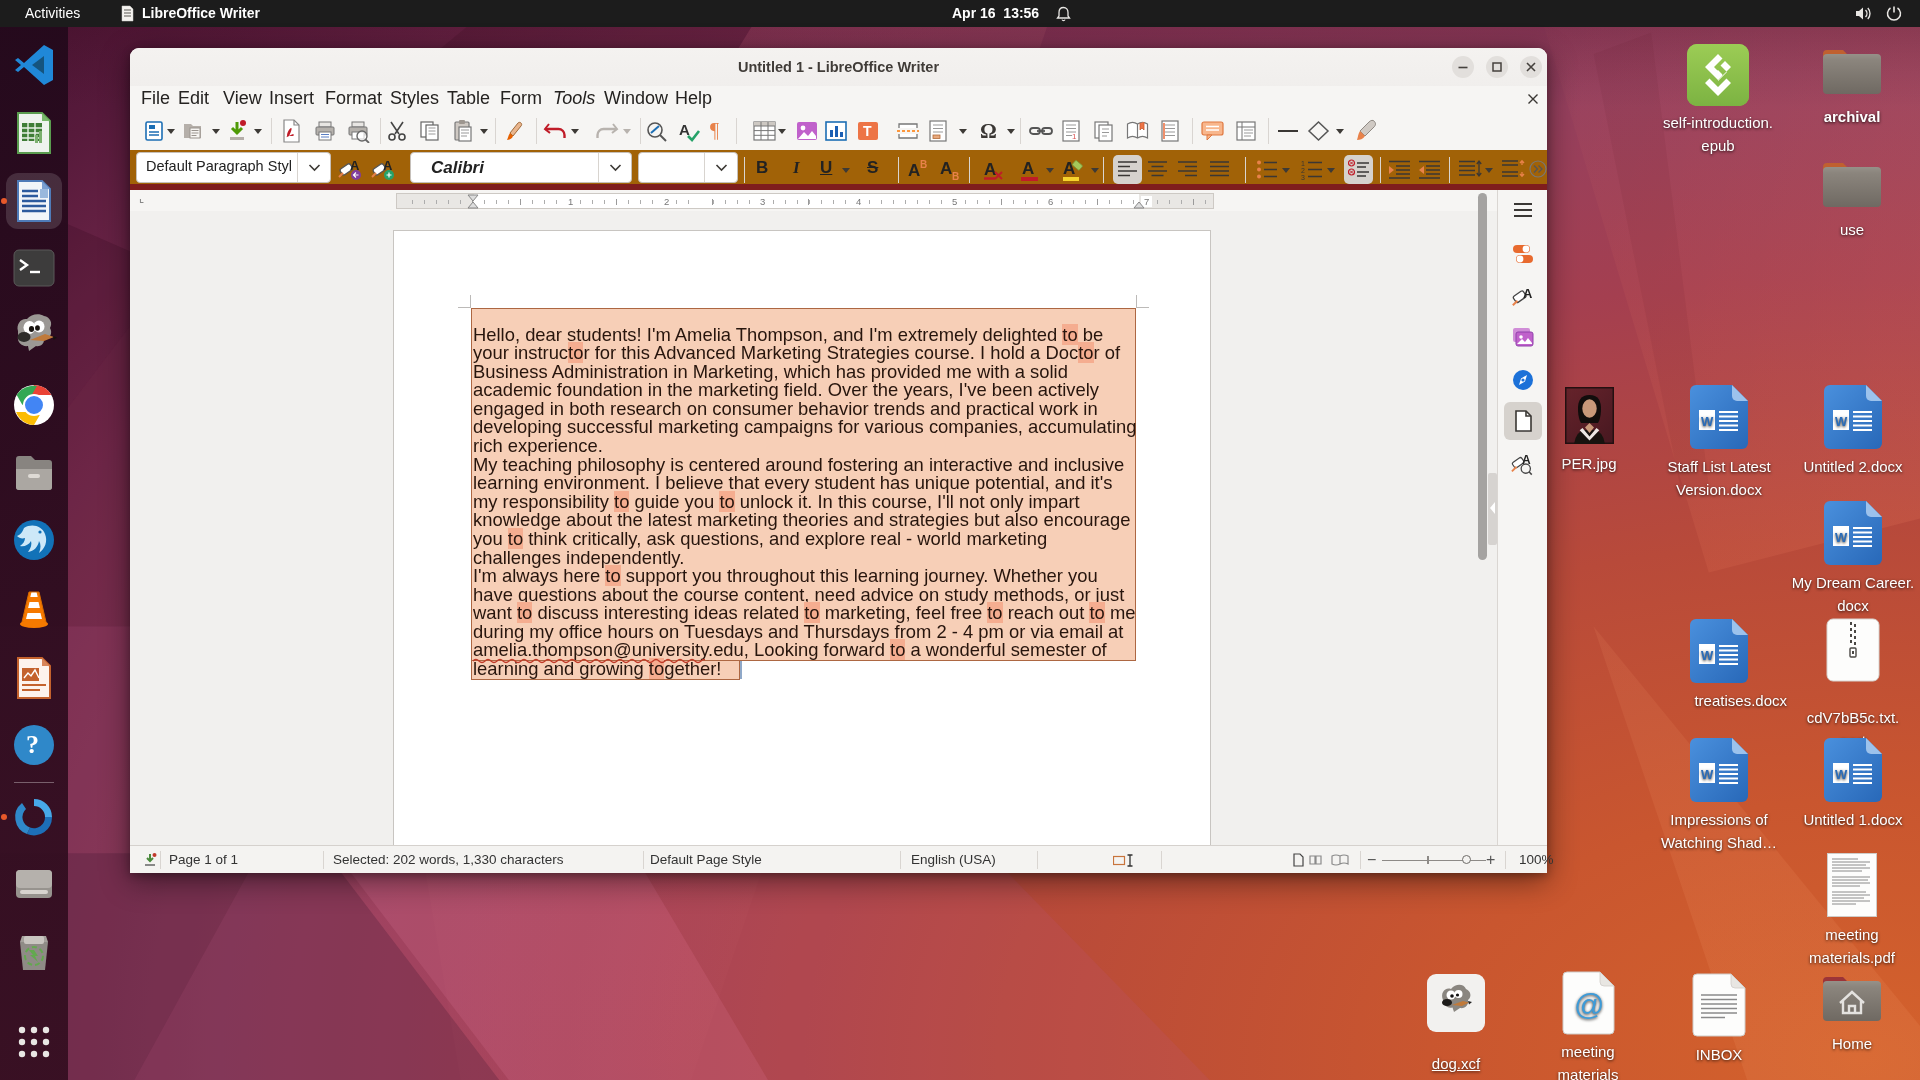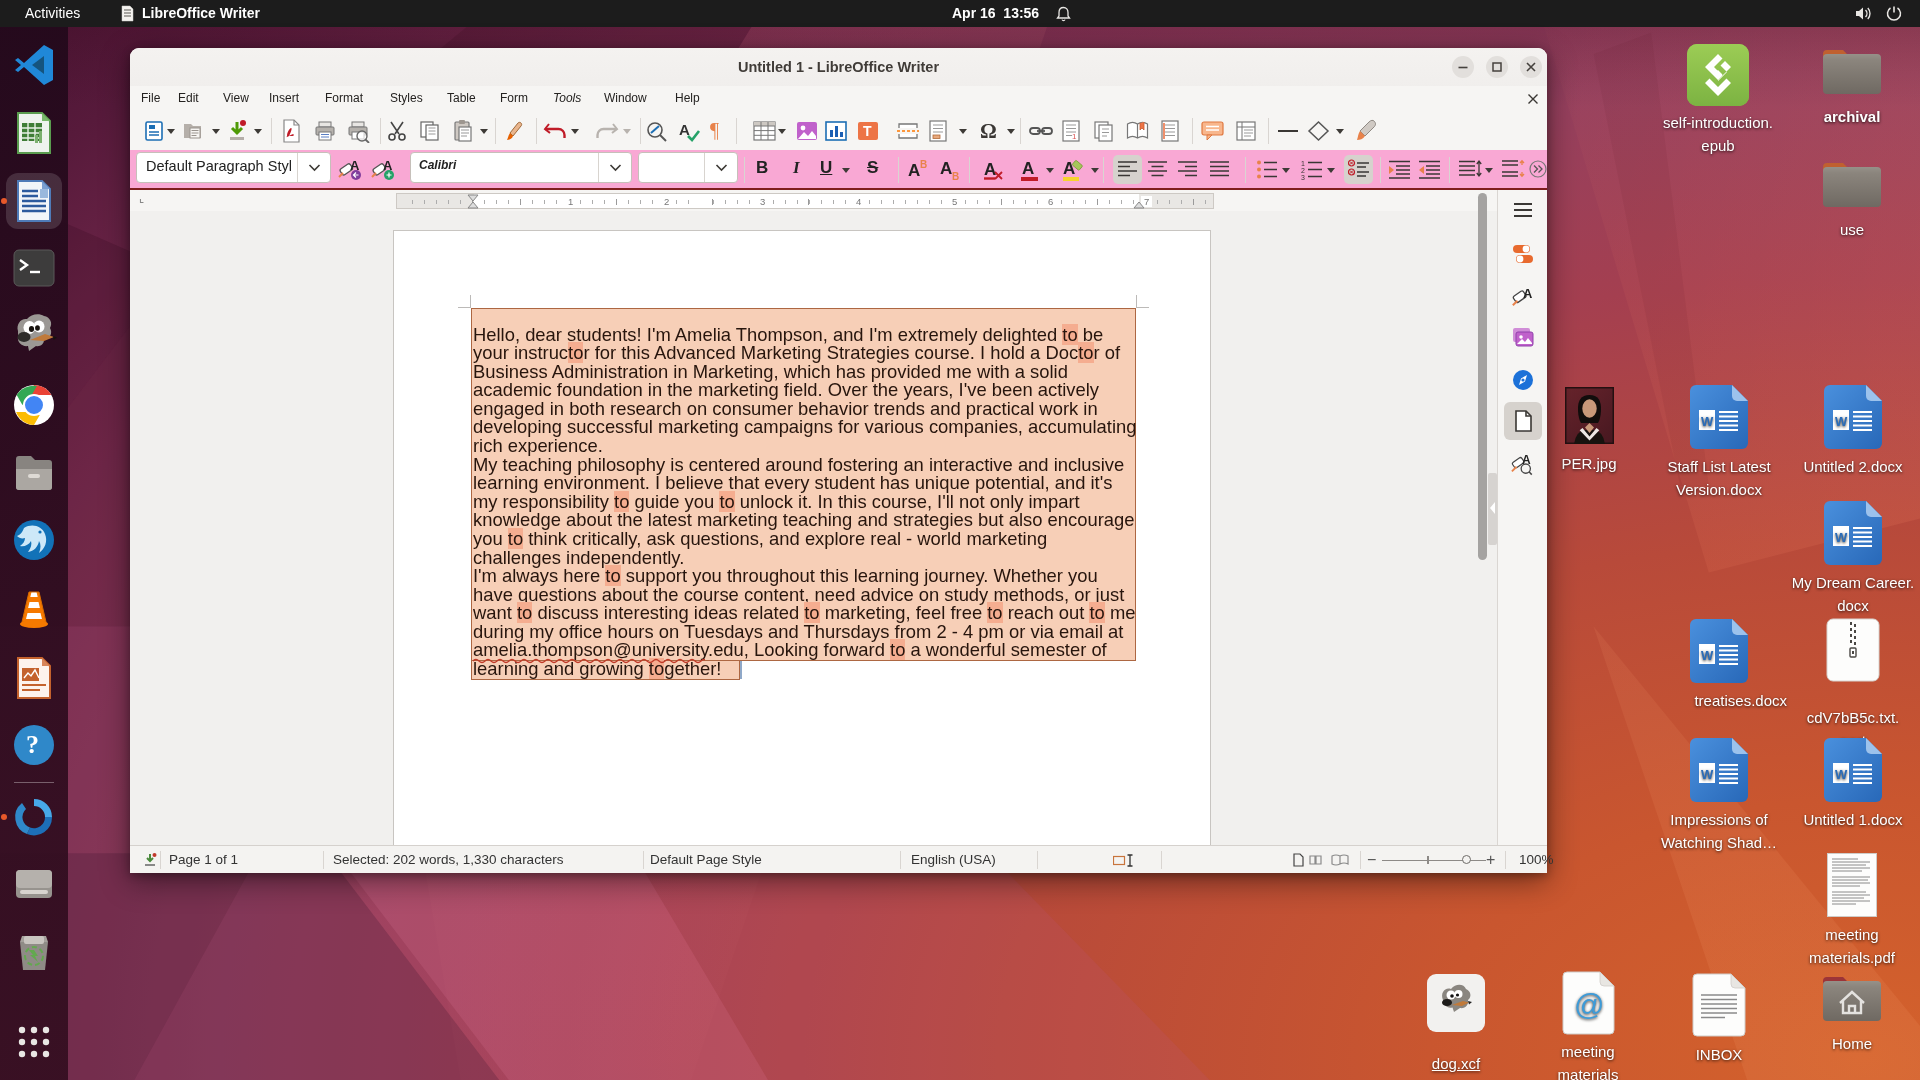--- a/index.html
+++ b/index.html
@@ -52,25 +52,25 @@
 #win { position:absolute; left:130px; top:48px; width:1417px; height:825px;
   background:#f6f5f3; border-radius:9px 9px 0 0;
   box-shadow:0 8px 30px rgba(0,0,0,0.45), 0 2px 8px rgba(0,0,0,0.3); }
 #titlebar { position:absolute; left:0; top:0; width:100%; height:54px;
   background:linear-gradient(#f4f2f0,#efedeb); border-radius:9px 9px 0 0; border-bottom:1px solid #d0cbc6; }
 #titlebar .title { position:absolute; left:0; right:0; top:0; height:38px; line-height:38px; text-align:center;
   font-size:14.5px; font-weight:bold; color:#403c38; }
 .wbtn { position:absolute; top:8px; width:22px; height:22px; border-radius:50%; background:#e2dfdc; }
 .wbtn svg { position:absolute; left:0; top:0; }
 
-#menubar { position:absolute; left:0; top:38px; width:100%; height:26px; background:#f6f5f3; font-size:12px; color:#242220; }
+#menubar { position:absolute; left:0; top:38px; width:100%; height:26px; background:#f6f5f3; font-size:18px; color:#242220; }
 #menubar span { position:absolute; top:0; height:26px; line-height:25px; }
 
 #tb1 { position:absolute; left:0; top:64px; width:100%; height:38px; background:#f6f5f3; }
-#tb2 { position:absolute; left:0; top:102px; width:100%; height:40px; background:#f9a8d4; border-bottom:2px solid #7f1d1d; }
+#tb2 { position:absolute; left:0; top:102px; width:100%; height:40px; background:#a16207; border-bottom:6px solid #7f1d1d; }
 .sep { position:absolute; width:1px; background:#d9d5d1; }
 .tbi { position:absolute; }
 .caret { position:absolute; width:0; height:0; border-left:4px solid transparent; border-right:4px solid transparent; border-top:5px solid #3d3a36; }
 .combo { position:absolute; background:#ffffff; border:1px solid #c6c0ba; border-radius:4px; }
 .combo .dd { position:absolute; right:0; top:0; bottom:0; width:33px; border-left:1px solid #d8d4cf; }
 
 
 #ruler { position:absolute; left:0; top:142px; width:100%; height:21px; background:#f6f5f3; }
 #rulbar { position:absolute; left:266px; top:3px; width:818px; height:16px; background:#e9e7e4; border:1px solid #cdc9c4; }
 #rulbar .act { position:absolute; left:77px; top:0; width:665px; height:14px; background:#ffffff; }
@@ -688,21 +688,21 @@
       <svg class="tbi" style="left:240px; top:7px;" width="27" height="26" viewBox="0 0 27 26">
           <g>
             <rect x="3" y="9" width="12" height="7" rx="2" transform="rotate(-35 9 12)" fill="#fff" stroke="#555" stroke-width="1.3"></rect>
             <path d="M2 20 l4 -4" stroke="#e8824a" stroke-width="2"></path>
             <text x="13" y="13" font-family="Liberation Sans" font-size="13" font-weight="bold" fill="#222">A</text>
             <circle cx="19" cy="18" r="5" fill="#26a269"></circle>
             <path d="M16.5 18 h5 M19 15.5 v5" stroke="#fff" stroke-width="1.2" fill="none"></path>
           </g>
         </svg>
       <div class="combo" style="left:280px; top:2px; width:222px; height:31px;">
-        <span style="position:absolute; left:8px; top:5px; font-size:12px; font-style:italic; font-weight:bold; color:#222;">Calibri</span>
+        <span style="position:absolute; left:20px; top:5px; font-size:17px; font-style:italic; font-weight:bold; color:#222;">Calibri</span>
         <div class="dd">
             <svg style="position:absolute; left:10px; top:10px;" width="13" height="9" viewBox="0 0 13 9">
               <path d="M1.5 2 l5 5 l5 -5" fill="none" stroke="#3d3a36" stroke-width="1.6"></path>
             </svg>
           </div>
       </div>
       <div class="combo" style="left:508px; top:2px; width:100px; height:31px;">
         <div class="dd">
             <svg style="position:absolute; left:10px; top:10px;" width="13" height="9" viewBox="0 0 13 9">
               <path d="M1.5 2 l5 5 l5 -5" fill="none" stroke="#3d3a36" stroke-width="1.6"></path>
@@ -831,21 +831,21 @@
             <div>Hello, dear students! I'm Amelia Thompson, and I'm extremely delighted <span class="hl">to</span> be</div>
             <div>your instruc<span class="hl">to</span>r for this Advanced Marketing Strategies course. I hold a Doc<span class="hl">to</span>r of</div>
             <div>Business Administration in Marketing, which has provided me with a solid</div>
             <div>academic foundation in the marketing field. Over the years, I've been actively</div>
             <div>engaged in both research on consumer behavior trends and practical work in</div>
             <div>developing successful marketing campaigns for various companies, accumulating</div>
             <div>rich experience.</div>
             <div>My teaching philosophy is centered around fostering an interactive and inclusive</div>
             <div>learning environment. I believe that every student has unique potential, and it's</div>
             <div>my responsibility <span class="hl">to</span> guide you <span class="hl">to</span> unlock it. In this course, I'll not only impart</div>
-            <div>knowledge about the latest marketing teaching and strategies but also encourage</div>
+            <div>knowledge about the latest marketing theories and strategies but also encourage</div>
             <div>you <span class="hl">to</span> think critically, ask questions, and explore real - world marketing</div>
             <div>challenges independently.</div>
             <div>I'm always here <span class="hl">to</span> support you throughout this learning journey. Whether you</div>
             <div>have questions about the course content, need advice on study methods, or just</div>
             <div>want <span class="hl">to</span> discuss interesting ideas related <span class="hl">to</span> marketing, feel free <span class="hl">to</span> reach out <span class="hl">to</span> me</div>
             <div>during my office hours on Tuesdays and Thursdays from 2 - 4 pm or via email at</div>
             <div><span id="email">amelia.thompson@university.edu</span>, Looking forward <span class="hl">to</span> a wonderful semester of</div>
             <div>learning and growing <span class="hl">to</span>gether!</div>
           </div>
         <svg class="abs" id="wavy" width="232" height="6" viewBox="0 0 232 6" style="left:79px; top:427px;">

